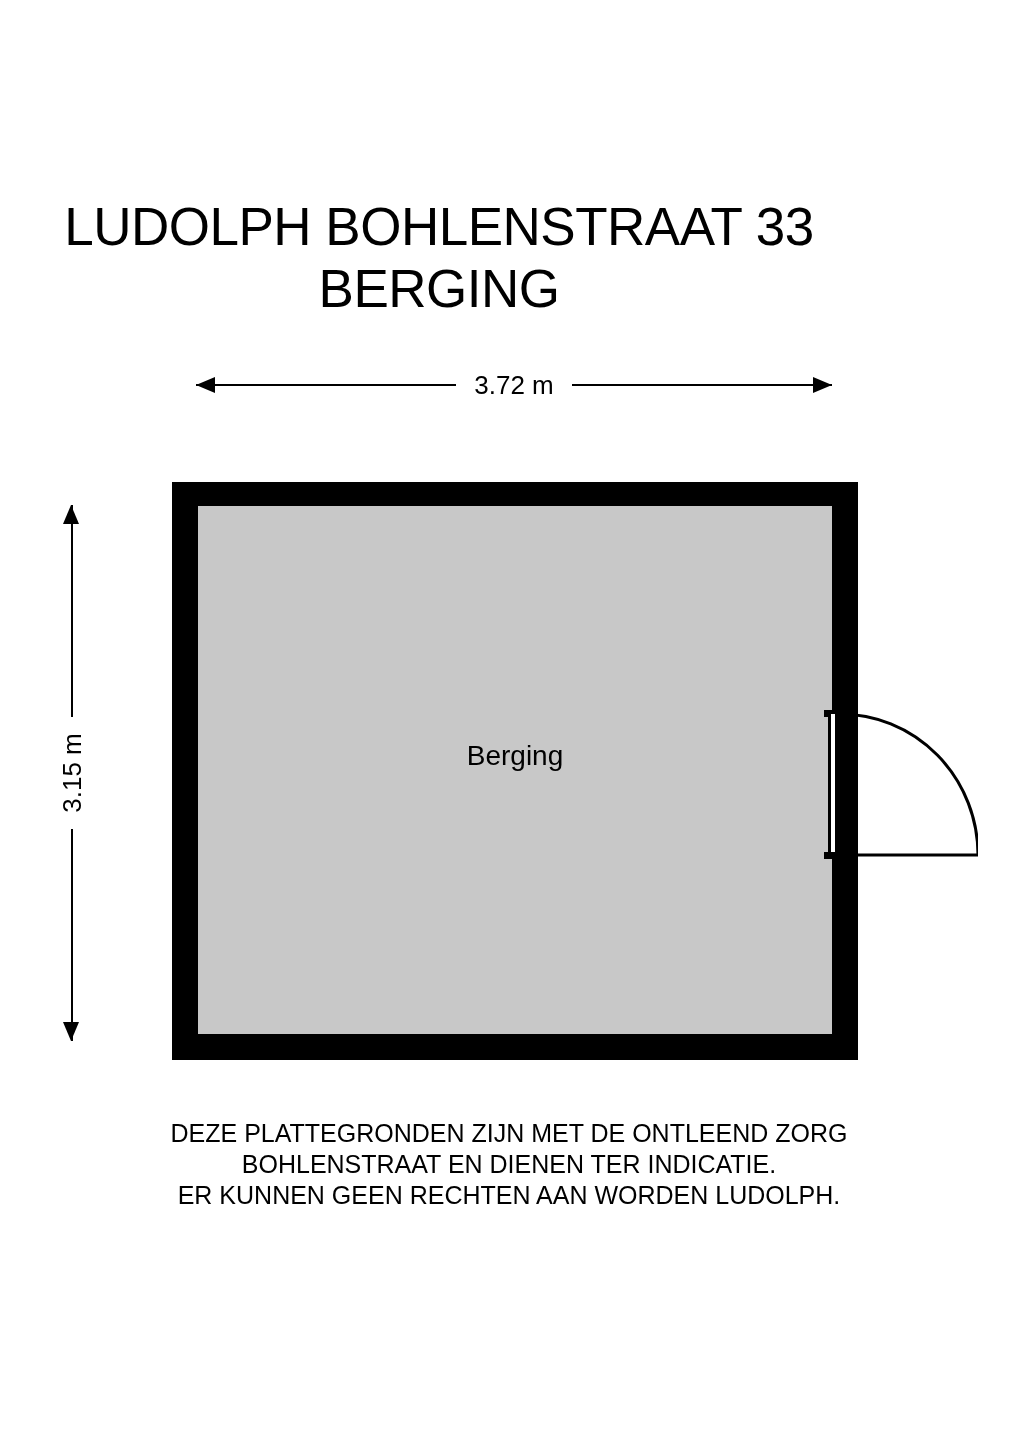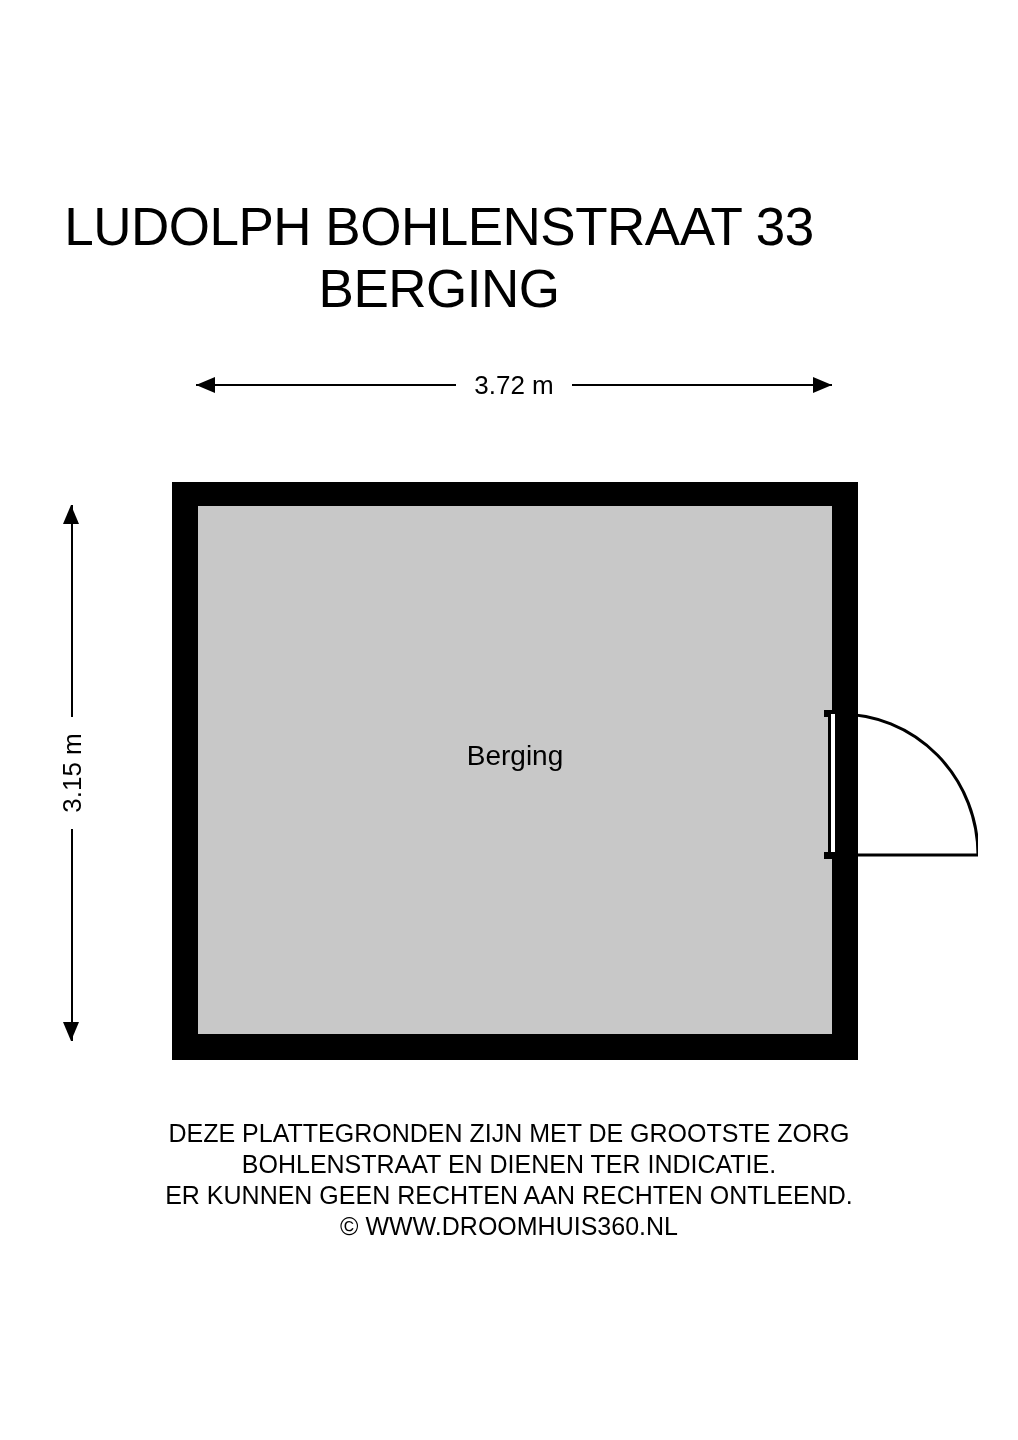--- a/index.html
+++ b/index.html
@@ -256,17 +256,16 @@
   <div class="door-cap-top"></div>
   <div class="door-leaf"></div>
   <div class="door-cap-bottom"></div>
   <svg class="door-swing" viewBox="0 0 140 145">
     <path d="M2 2 L2 143 L140 143" fill="none" stroke="#000000" stroke-width="3"></path>
     <path d="M2 2 A138 141 0 0 1 140 143" fill="none" stroke="#000000" stroke-width="3"></path>
   </svg>
 </div>
 
 <div class="disclaimer">
-  <div>DEZE PLATTEGRONDEN ZIJN MET DE GROOTSTE ZORG</div>
+  <div>DEZE PLATTEGRONDEN ZIJN MET DE ONTLEEND ZORG</div>
   <div>BOHLENSTRAAT EN DIENEN TER INDICATIE.</div>
-  <div>ER KUNNEN GEEN RECHTEN AAN RECHTEN ONTLEEND.</div>
-  <div>© WWW.DROOMHUIS360.NL</div>
+  <div>ER KUNNEN GEEN RECHTEN AAN WORDEN LUDOLPH.</div>
 </div>
 
 </body></html>

